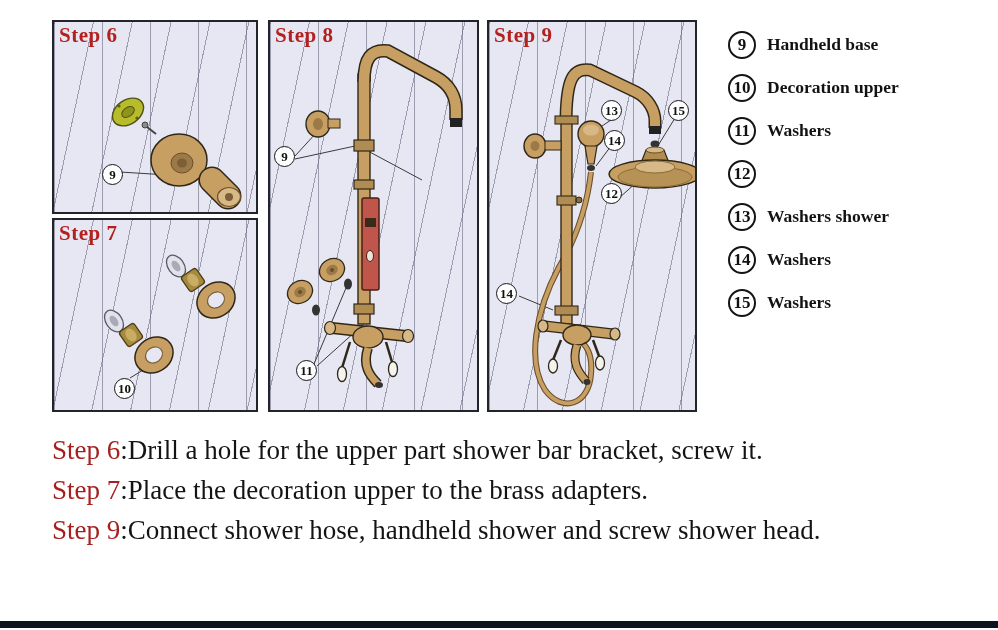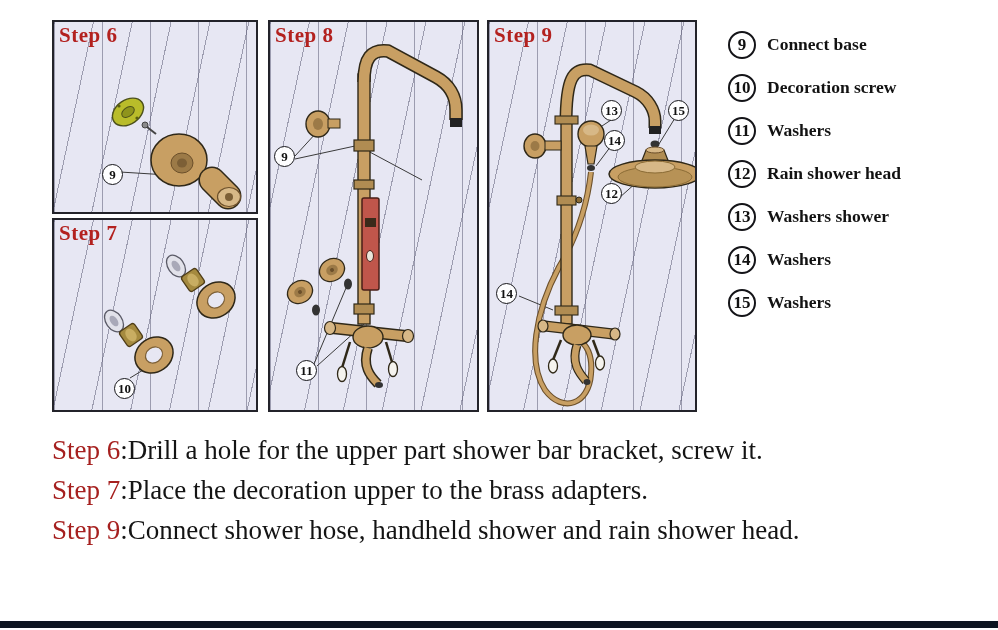--- a/index.html
+++ b/index.html
@@ -230,33 +230,32 @@
     <div class="callout" style="left:112px; top:78px;">13</div>
     <div class="callout" style="left:179px; top:78px;">15</div>
     <div class="callout" style="left:115px; top:108px;">14</div>
     <div class="callout" style="left:112px; top:161px;">12</div>
     <div class="callout" style="left:7px; top:261px;">14</div>
   </div>
 
   <div class="legend">
     <div class="legend-row">
       <span class="legend-circle">9</span>
-      <span class="legend-label">Connect base</span>
+      <span class="legend-label">Handheld base</span>
     </div>
     <div class="legend-row">
       <span class="legend-circle">10</span>
-      <span class="legend-label">Decoration screw</span>
+      <span class="legend-label">Decoration upper</span>
     </div>
     <div class="legend-row">
       <span class="legend-circle">11</span>
       <span class="legend-label">Washers</span>
     </div>
     <div class="legend-row">
       <span class="legend-circle">12</span>
-      <span class="legend-label">Rain shower head</span>
     </div>
     <div class="legend-row">
       <span class="legend-circle">13</span>
       <span class="legend-label">Washers shower</span>
     </div>
     <div class="legend-row">
       <span class="legend-circle">14</span>
       <span class="legend-label">Washers</span>
     </div>
     <div class="legend-row">
@@ -266,18 +265,18 @@
   </div>
 
   <div class="instructions">
     <div class="instr-line">
       <span class="instr-step">Step 6</span><span>:Drill a hole for the upper part shower bar bracket, screw it.</span>
     </div>
     <div class="instr-line">
       <span class="instr-step">Step 7</span><span>:Place the decoration upper to the brass adapters.</span>
     </div>
     <div class="instr-line">
-      <span class="instr-step">Step 9</span><span>:Connect shower hose, handheld shower and rain shower head.</span>
+      <span class="instr-step">Step 9</span><span>:Connect shower hose, handheld shower and screw shower head.</span>
     </div>
   </div>
 
   <div class="bottom-bar"></div>
 </div>
 
 </body></html>

